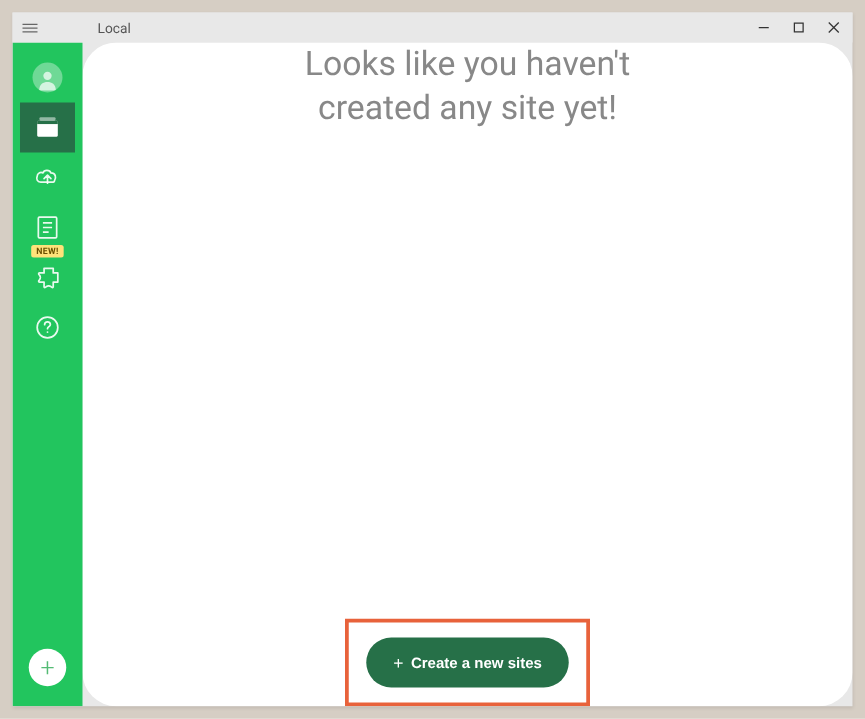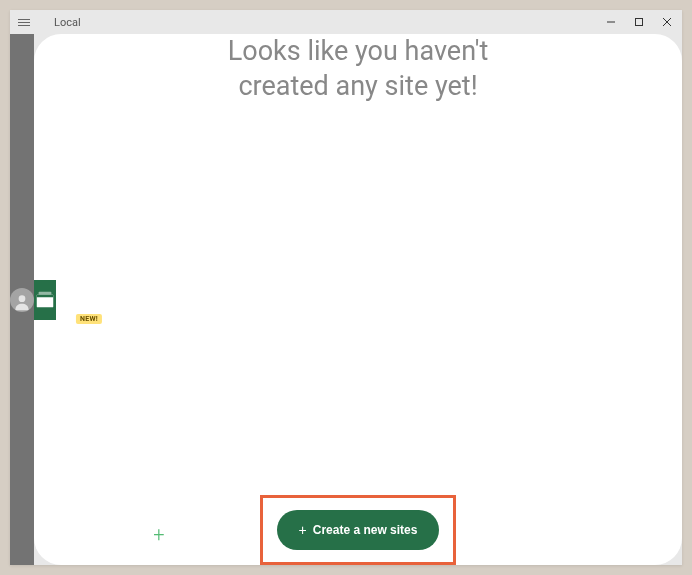--- a/index.html
+++ b/index.html
@@ -23,20 +23,21 @@
       box-shadow: 0 1px 3px rgba(0,0,0,0.1);
     }
     .titlebar {
       height: 24px;
       background: #e8e8e8;
       display: flex;
       align-items: center;
       padding: 0 8px;
       font-size: 11px;
       color: #555;
+      gap: 24px;
     }
     .titlebar-menu {
       width: 16px;
       height: 16px;
       display: flex;
       flex-direction: column;
       justify-content: center;
       gap: 2px;
       margin-right: 20px;
       cursor: pointer;
@@ -67,23 +68,24 @@
       cursor: pointer;
       color: #333;
       font-size: 13px;
     }
     .app-body {
       flex: 1;
       display: flex;
       overflow: hidden;
     }
     .sidebar {
-      width: 24px;
-      background: #737373;
-      display: flex;
+      width: 56px;
+      background: #22c55e;
+      display: flex;
+      flex-direction: column;
       align-items: center;
       padding: 8px 0;
       position: relative;
     }
     .sidebar-item {
       width: 44px;
       height: 40px;
       display: flex;
       align-items: center;
       justify-content: center;

